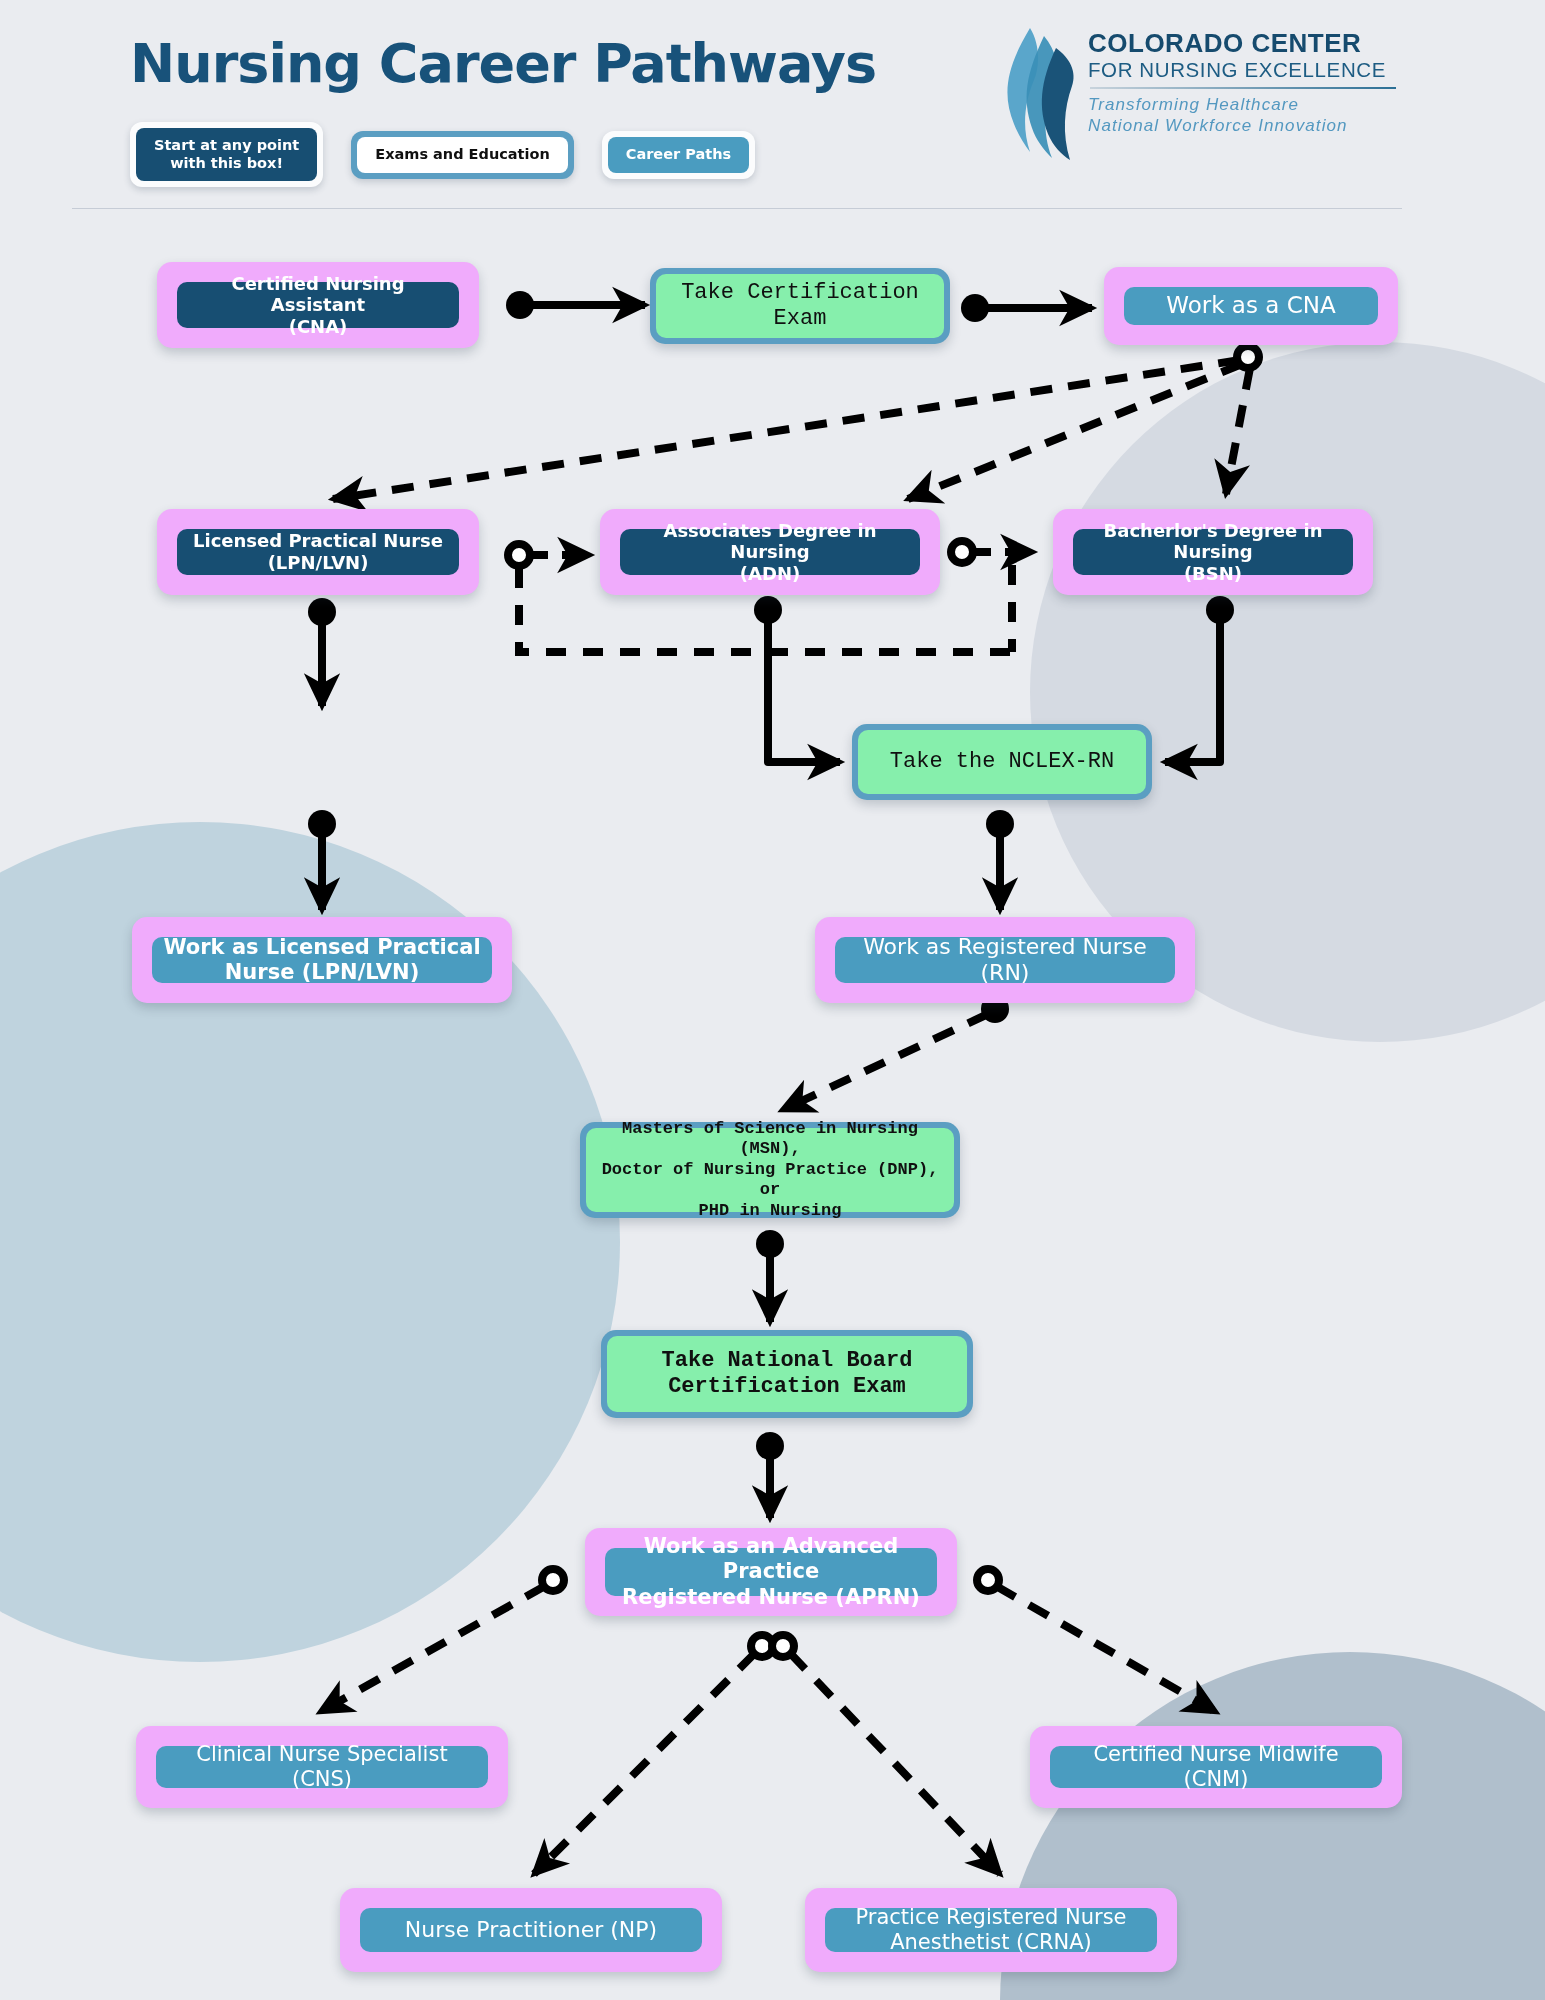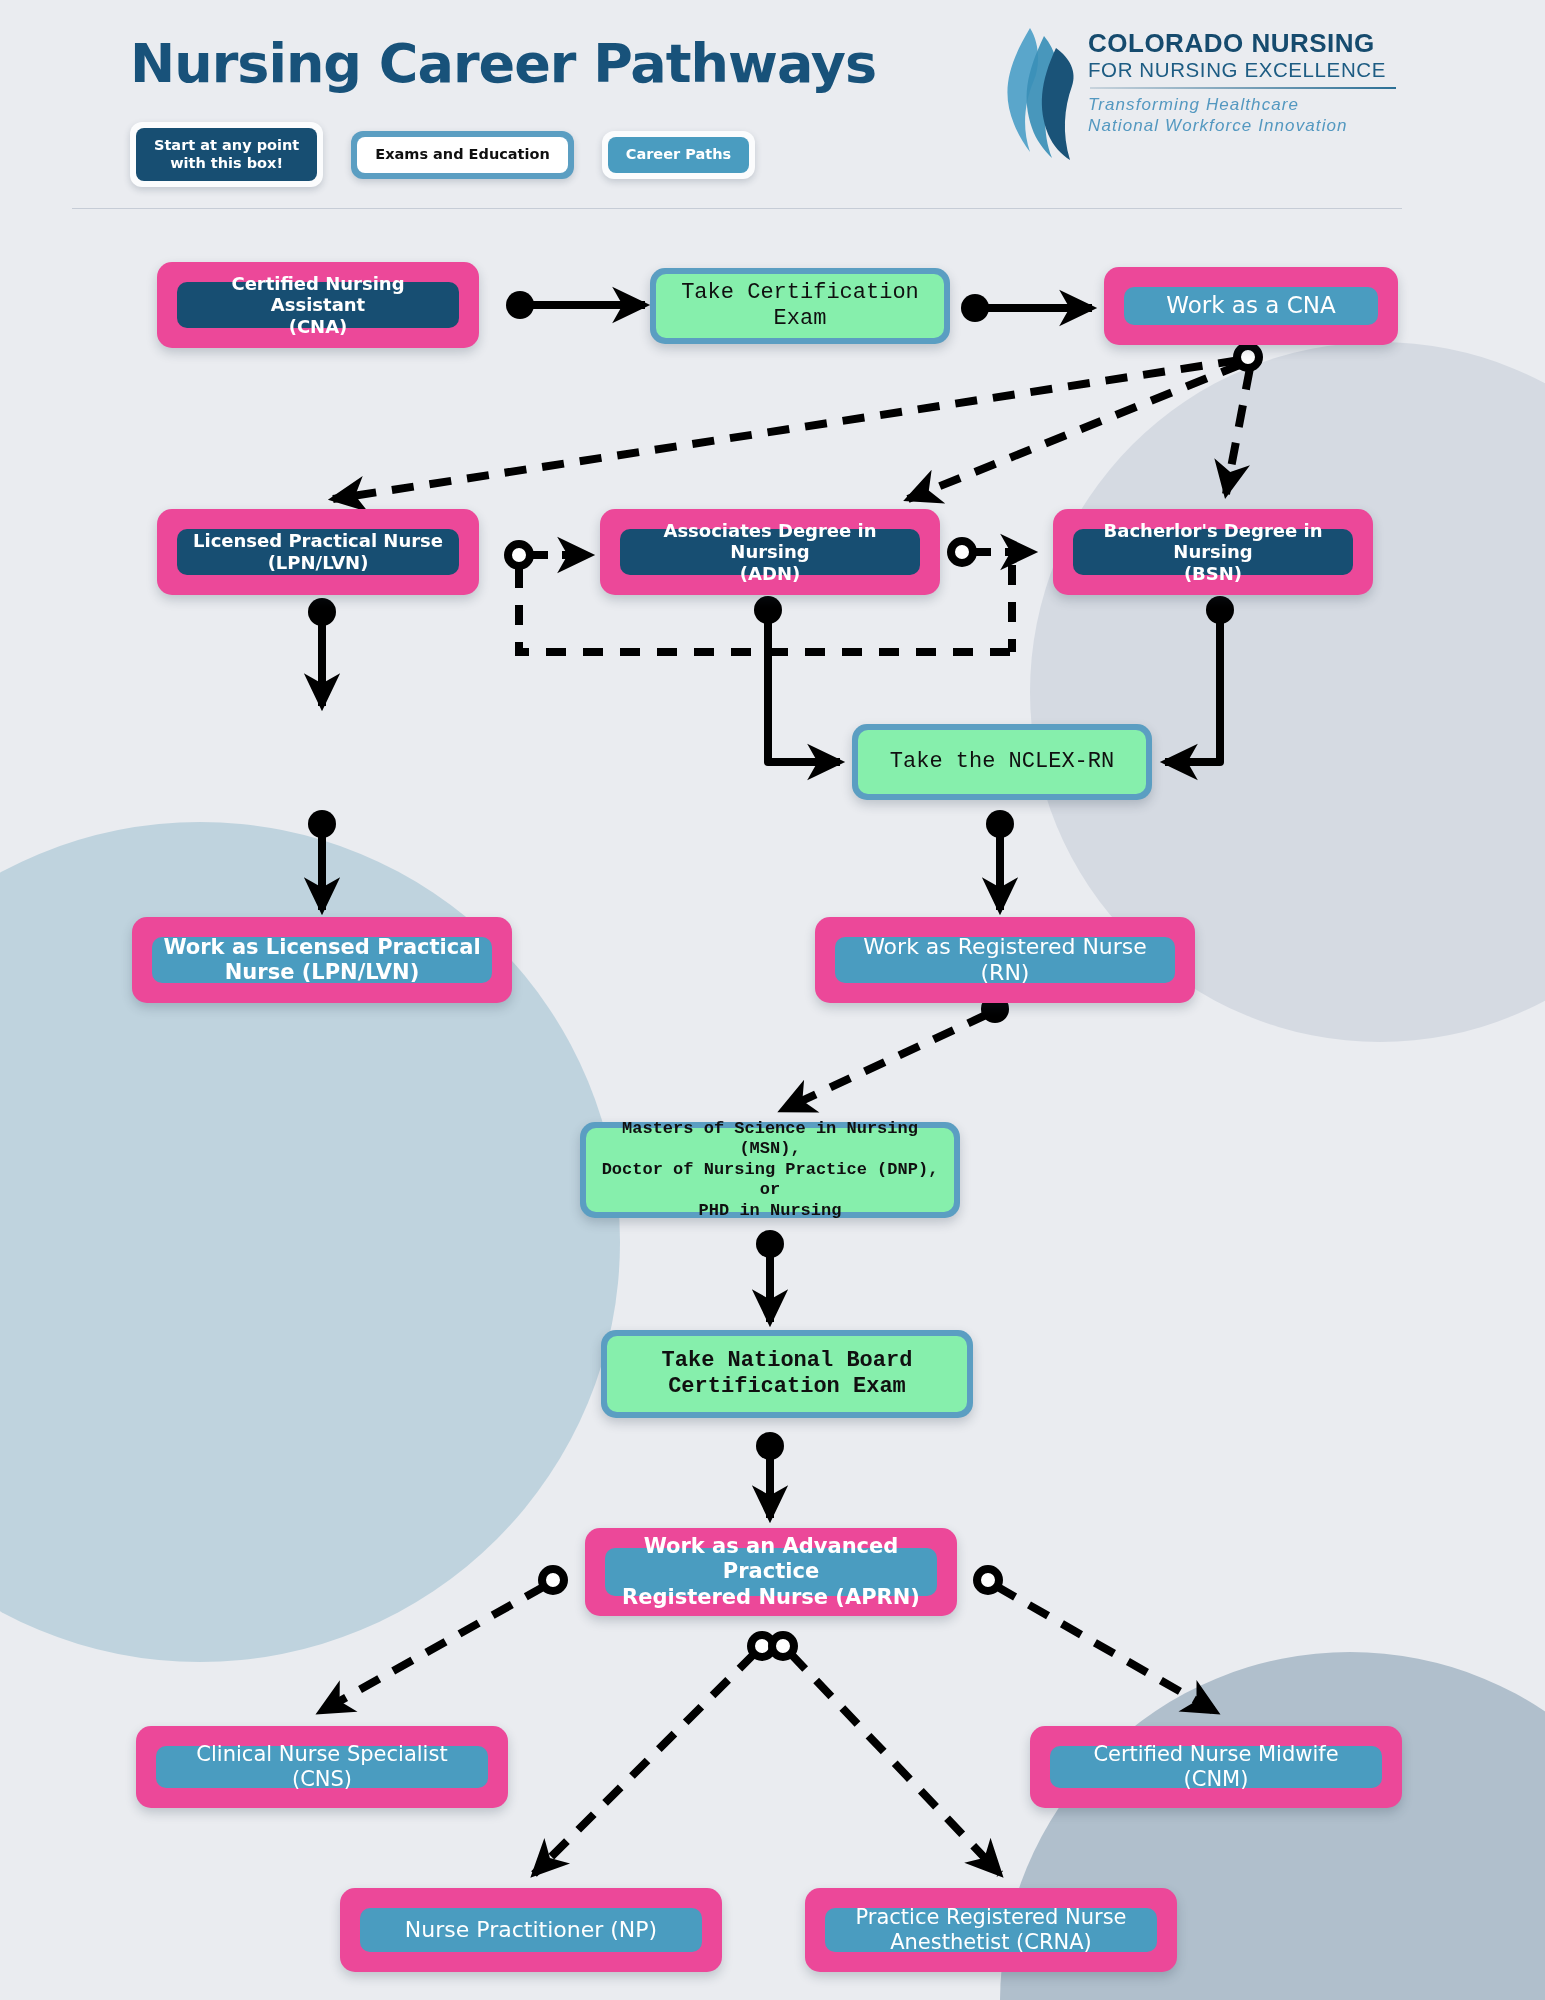--- a/index.html
+++ b/index.html
@@ -64,21 +64,21 @@
     font-family:"Liberation Sans", sans-serif;
     font-style:italic;font-size:17px;color:#5398c0;letter-spacing:1.1px;line-height:1.24;
   }
   #header-divider{position:absolute;left:72px;top:196px;width:1330px;height:1px;background:#c6ccd6;}
 
   
   .node{
     position:absolute;
     border-radius:15px;
     padding:20px;
-    background:#ec4899;
+    background:#f0abfc;
     box-shadow:0 5px 11px rgba(35,55,75,.22);
     box-sizing:border-box;
   }
   .node .body{
     width:100%;height:100%;
     border-radius:10px;
     display:flex;align-items:center;justify-content:center;text-align:center;
     box-sizing:border-box;padding:4px 10px;
     line-height:1.2;
     white-space:pre-line;
@@ -122,21 +122,21 @@
       </div>
     </div>
 
     <div id="logo">
       <svg id="logo-flame" viewBox="0 0 80 136">
         <path d="M30 4 C6 44 2 70 14 100 C18 110 24 120 30 128 C22 104 24 80 34 56 C40 42 40 20 30 4 Z" fill="#5aa6cb"></path>
         <path d="M44 12 C26 50 22 74 32 104 C36 116 44 126 52 134 C42 108 44 82 54 58 C60 44 56 26 44 12 Z" fill="#3a8fb7" opacity=".92"></path>
         <path d="M56 24 C40 58 38 84 48 110 C53 122 62 131 70 136 C62 110 64 84 72 62 C77 48 70 34 56 24 Z" fill="#1a5378"></path>
       </svg>
       <div id="logo-text">
-        <div id="logo-line1">COLORADO NURSING</div>
+        <div id="logo-line1">COLORADO CENTER</div>
         <div id="logo-line2">FOR NURSING EXCELLENCE</div>
         <div id="logo-rule"></div>
         <div id="logo-line3">Transforming Healthcare</div>
         <div id="logo-line4">National Workforce Innovation</div>
       </div>
     </div>
 
     <div id="header-divider"></div>
   </div>
 

